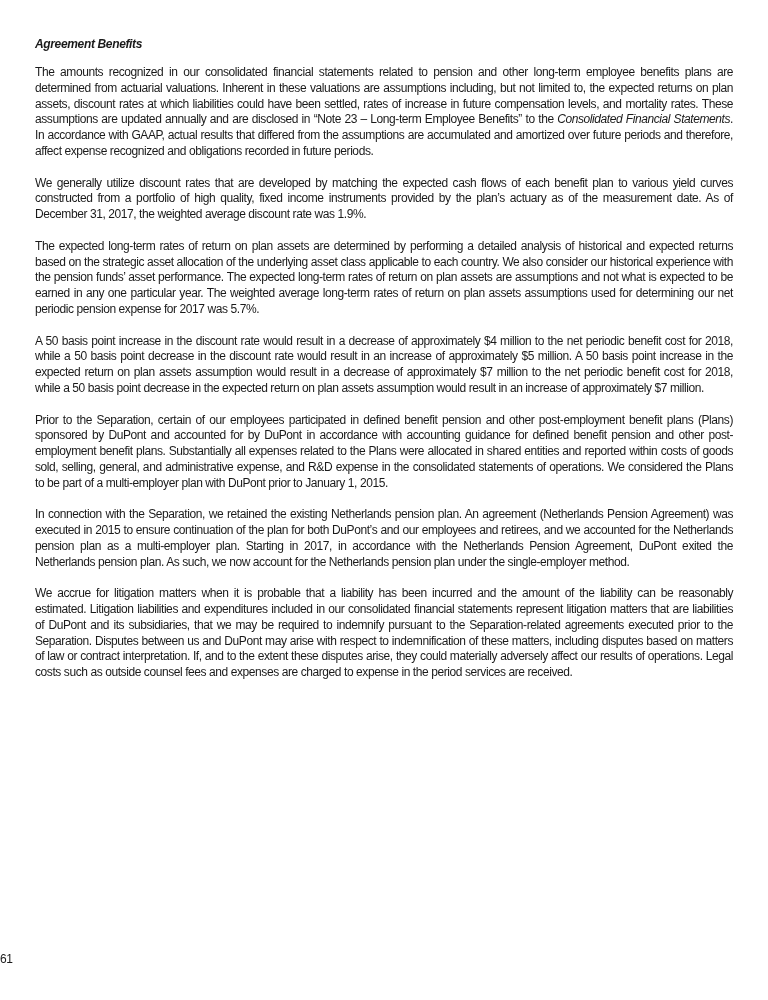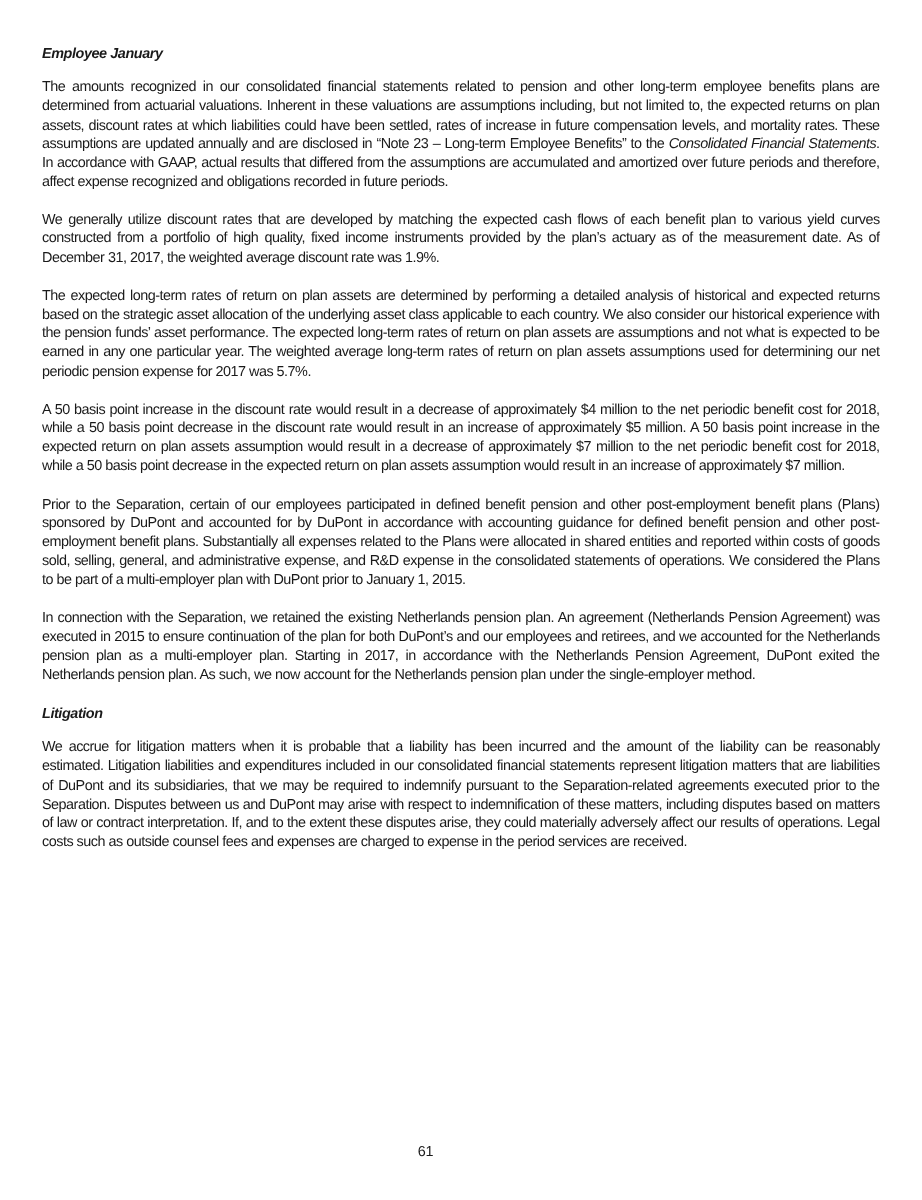--- a/index.html
+++ b/index.html
@@ -50,46 +50,45 @@
       font-style: italic;
     }
     .litigation-heading {
       margin-top: 0;
     }
     .page-number {
       position: absolute;
       top: 951px;
       left: 0;
       width: 709px;
-      text-align: center;
+      text-align: left;
       font-size: 12px;
       letter-spacing: -0.3px;
       line-height: 16px;
     }
   </style>
 </head>
 <body>
 
 <div class="page">
 
 
-  <div class="section-heading">Employee January</div>
+  <div class="section-heading">Agreement Benefits</div>
 
   <p class="para"><span>The amounts recognized in our consolidated financial statements related to pension and other long-term employee benefits plans are determined from actuarial valuations. Inherent in these valuations are assumptions including, but not limited to, the expected returns on plan assets, discount rates at which liabilities could have been settled, rates of increase in future compensation levels, and mortality rates. These assumptions are updated annually and are disclosed in “Note 23 – Long-term Employee Benefits” to the </span><em>Consolidated Financial Statements</em><span>. In accordance with GAAP, actual results that differed from the assumptions are accumulated and amortized over future periods and therefore, affect expense recognized and obligations recorded in future periods.</span></p>
 
   <p class="para">We generally utilize discount rates that are developed by matching the expected cash flows of each benefit plan to various yield curves constructed from a portfolio of high quality, fixed income instruments provided by the plan’s actuary as of the measurement date. As of December 31, 2017, the weighted average discount rate was 1.9%.</p>
 
   <p class="para">The expected long-term rates of return on plan assets are determined by performing a detailed analysis of historical and expected returns based on the strategic asset allocation of the underlying asset class applicable to each country. We also consider our historical experience with the pension funds’ asset performance. The expected long-term rates of return on plan assets are assumptions and not what is expected to be earned in any one particular year. The weighted average long-term rates of return on plan assets assumptions used for determining our net periodic pension expense for 2017 was 5.7%.</p>
 
   <p class="para">A 50 basis point increase in the discount rate would result in a decrease of approximately $4 million to the net periodic benefit cost for 2018, while a 50 basis point decrease in the discount rate would result in an increase of approximately $5 million. A 50 basis point increase in the expected return on plan assets assumption would result in a decrease of approximately $7 million to the net periodic benefit cost for 2018, while a 50 basis point decrease in the expected return on plan assets assumption would result in an increase of approximately $7 million.</p>
 
   <p class="para">Prior to the Separation, certain of our employees participated in defined benefit pension and other post-employment benefit plans (Plans) sponsored by DuPont and accounted for by DuPont in accordance with accounting guidance for defined benefit pension and other post-employment benefit plans. Substantially all expenses related to the Plans were allocated in shared entities and reported within costs of goods sold, selling, general, and administrative expense, and R&amp;D expense in the consolidated statements of operations. We considered the Plans to be part of a multi-employer plan with DuPont prior to January 1, 2015.</p>
 
   <p class="para">In connection with the Separation, we retained the existing Netherlands pension plan. An agreement (Netherlands Pension Agreement) was executed in 2015 to ensure continuation of the plan for both DuPont’s and our employees and retirees, and we accounted for the Netherlands pension plan as a multi-employer plan. Starting in 2017, in accordance with the Netherlands Pension Agreement, DuPont exited the Netherlands pension plan. As such, we now account for the Netherlands pension plan under the single-employer method.</p>
 
 
-  <div class="section-heading litigation-heading">Litigation</div>
 
   <p class="para">We accrue for litigation matters when it is probable that a liability has been incurred and the amount of the liability can be reasonably estimated. Litigation liabilities and expenditures included in our consolidated financial statements represent litigation matters that are liabilities of DuPont and its subsidiaries, that we may be required to indemnify pursuant to the Separation-related agreements executed prior to the Separation. Disputes between us and DuPont may arise with respect to indemnification of these matters, including disputes based on matters of law or contract interpretation. If, and to the extent these disputes arise, they could materially adversely affect our results of operations. Legal costs such as outside counsel fees and expenses are charged to expense in the period services are received.</p>
 
 </div>
 
 <div class="page-number">61</div>
 
 </body></html>

